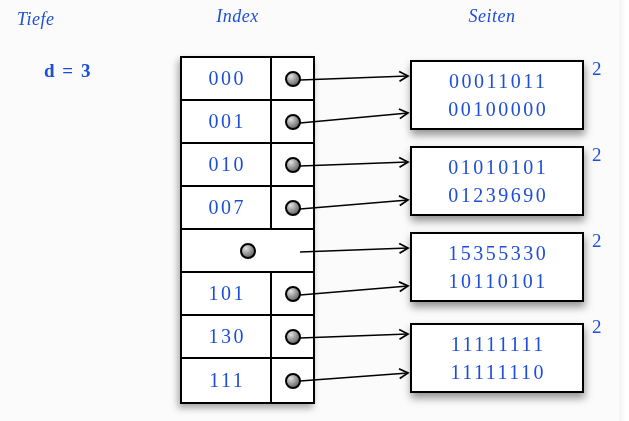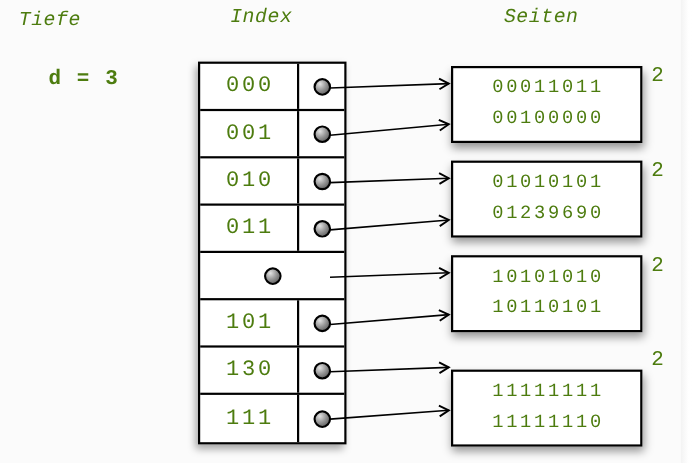--- a/index.html
+++ b/index.html
@@ -1,22 +1,22 @@
 <!DOCTYPE html>
 <html><head>
 <meta charset="utf-8">
 <style>
   html, body { margin: 0; padding: 0; }
   .canvas {
     position: relative;
     width: 629px;
     height: 421px;
     background: #fbfbfb;
-    font-family: Liberation Mono, monospace;
-    color: #4d7c0f;
+    font-family: Liberation Serif, serif;
+    color: #1d4ed8;
     overflow: hidden;
   }
   .edge-strip {
     position: absolute;
     left: 619px; top: 0;
     width: 10px; height: 421px;
     background: linear-gradient(to right, #f3f3f3, #ffffff 70%);
   }
   .hdr {
     position: absolute;
@@ -84,21 +84,21 @@
     box-sizing: border-box;
     border: 2px solid #000;
     background: #fff;
     box-shadow: 1px 5px 8px rgba(0,0,0,0.42);
     display: flex;
     flex-direction: column;
     align-items: center;
     justify-content: center;
   }
   .page-entry {
-    font-size: 17px;
+    font-size: 20px;
     line-height: 28px;
     letter-spacing: 2.5px;
     text-indent: 2.5px;
   }
   .local-depth {
     position: absolute;
     left: 592px;
     font-size: 19px;
     font-weight: 500;
   }
@@ -134,21 +134,21 @@
           <span class="pointer-dot"></span>
         </div>
     </div>
     <div class="index-row">
       <div class="index-cell">010</div>
       <div class="pointer-cell">
           <span class="pointer-dot"></span>
         </div>
     </div>
     <div class="index-row">
-      <div class="index-cell">011</div>
+      <div class="index-cell">007</div>
       <div class="pointer-cell">
           <span class="pointer-dot"></span>
         </div>
     </div>
     <div class="index-row">
       <div class="pointer-cell">
           <span class="pointer-dot"></span>
         </div>
     </div>
     <div class="index-row">
@@ -173,24 +173,24 @@
 
   <div class="page" style="top:60px">
     <div class="page-entry">00011011</div>
     <div class="page-entry">00100000</div>
   </div>
   <div class="page" style="top:146px">
     <div class="page-entry">01010101</div>
     <div class="page-entry">01239690</div>
   </div>
   <div class="page" style="top:232px">
-    <div class="page-entry">10101010</div>
+    <div class="page-entry">15355330</div>
     <div class="page-entry">10110101</div>
   </div>
-  <div class="page" style="top:336px">
+  <div class="page" style="top:323px">
     <div class="page-entry">11111111</div>
     <div class="page-entry">11111110</div>
   </div>
 
   <div class="local-depth" style="top:58px">2</div>
   <div class="local-depth" style="top:144px">2</div>
   <div class="local-depth" style="top:230px">2</div>
   <div class="local-depth" style="top:316px">2</div>
 
   <svg class="arrows" width="629" height="421" viewBox="0 0 629 421">

